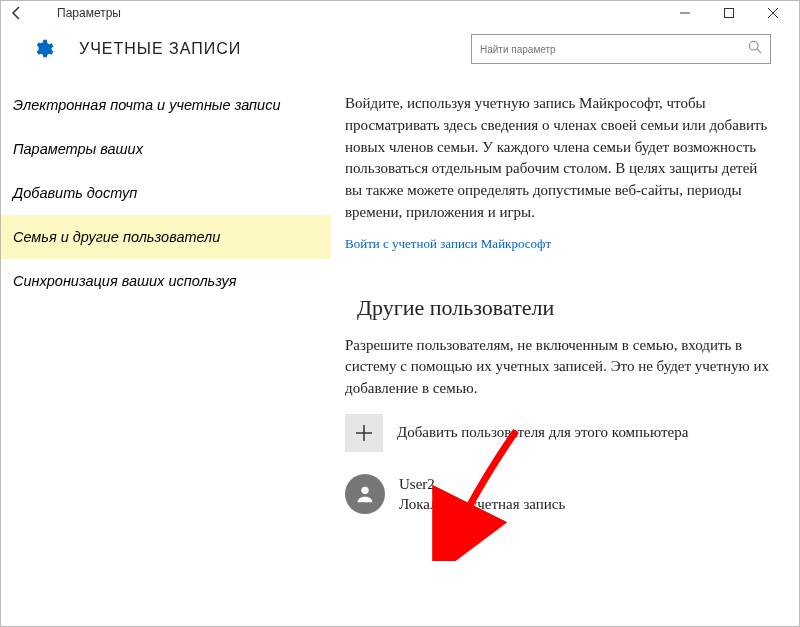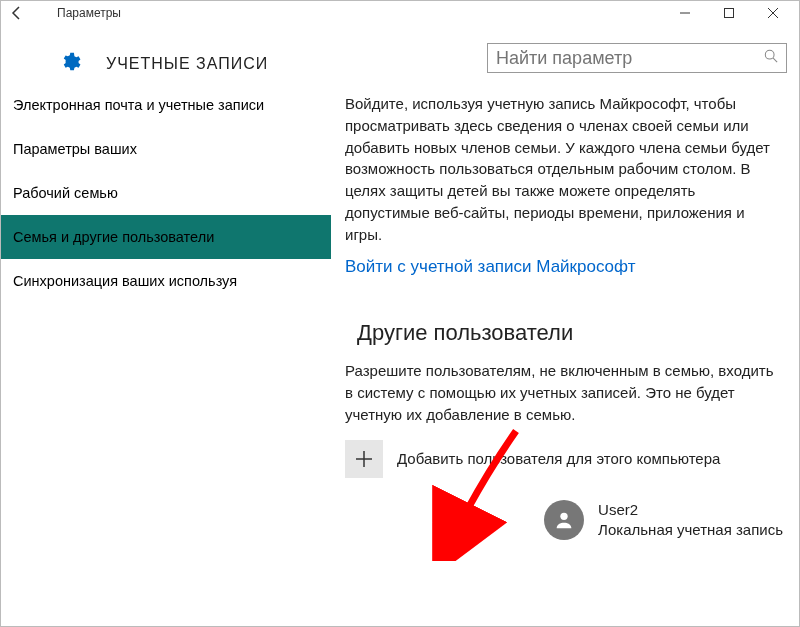--- a/index.html
+++ b/index.html
@@ -4,40 +4,40 @@
 <style>
   * { box-sizing: border-box; margin: 0; padding: 0; }
   html, body { width: 800px; height: 627px; font-family: "Segoe UI", Tahoma, sans-serif; background: #fff; overflow: hidden; }
   .window { width: 800px; height: 627px; border: 1px solid #bbb; display: flex; flex-direction: column; position: relative; }
   .title-bar { height: 24px; display: flex; align-items: center; padding: 0 4px; }
   .back-btn { width: 24px; display: flex; justify-content: center; align-items: center; font-size: 14px; cursor: pointer; }
   .title { margin-left: 28px; font-size: 12px; color: #333; }
   .window-controls { margin-left: auto; display: flex; }
   .wc { width: 44px; height: 24px; display: flex; justify-content: center; align-items: center; cursor: pointer; }
   .wc svg { width: 10px; height: 10px; }
-  .header-row { height: 48px; display: flex; align-items: flex-end; padding: 0 12px; margin-left: 43px; }
+  .header-row { height: 48px; display: flex; align-items: center; padding: 0 28px; }
   .gear { width: 28px; display: flex; justify-content: center; }
   .gear svg { fill: #006ac1; }
   .header-title { margin-left: 22px; font-size: 16px; letter-spacing: 1px; color: #222; }
   .search-wrap { margin-left: auto; }
   .search { width: 300px; height: 30px; border: 1px solid #999; background: #fff; display: flex; align-items: center; padding: 0 8px; }
-  .search input { flex: 1; border: none; outline: none; font-size: 18px; color: #555; background: transparent; }
+  .search input { flex: 1; border: none; outline: none; font-size: 10px; color: #555; background: transparent; }
   .search .sicon { color: #888; }
   .body { flex: 1; display: flex; min-height: 0; }
-  .sidebar { width: 330px; padding-top: 10px; }
+  .sidebar { width: 330px; padding-top: 10px; font-style: italic; }
   .side-item { height: 44px; padding: 0 12px; display: flex; align-items: center; font-size: 14.5px; cursor: pointer; }
-  .side-item.selected { background: #0f766e; color: #000; }
-  .main { flex: 1; padding: 20px 16px 0 14px; overflow-y: auto; color: #222; }
+  .side-item.selected { background: #fef9c3; color: #000; }
+  .main { flex: 1; padding: 20px 28px 0 14px; overflow-y: auto; color: #222; font-family: Liberation Serif, serif; }
   .para { font-size: 15px; line-height: 1.45; margin-bottom: 6px; }
-  .link { color: #0066cc; margin-top: 12px; margin-bottom: 43px; cursor: pointer; font-size: 17px; }
+  .link { color: #0066cc; margin-top: 12px; margin-bottom: 43px; cursor: pointer; font-size: 13px; }
   .h2 { font-size: 22px; font-weight: 400; margin: 28px 12px 14px; }
   .row-btn { display: flex; align-items: center; margin-top: 14px; cursor: pointer; }
   .sq { width: 38px; height: 38px; background: #e6e6e6; display: flex; justify-content: center; align-items: center; font-size: 22px; color: #333; }
   .row-label { margin-left: 14px; font-size: 15px; }
-  .user-row { display: flex; align-items: center; margin-top: 22px; cursor: pointer; justify-content: flex-end; }
+  .user-row { display: flex; align-items: center; margin-top: 22px; cursor: pointer; }
   .avatar { width: 40px; height: 40px; border-radius: 50%; background: #777; display: flex; justify-content: center; align-items: center; }
   .avatar svg { fill: #fff; }
   .user-text { margin-left: 14px; font-size: 15px; line-height: 1.35; }
   .arrow-overlay { position: absolute; pointer-events: none; }
 </style>
 </head>
 <body>
 
 <div class="window">
 
@@ -85,21 +85,21 @@
             </svg>
         </span>
       </div>
     </div>
   </div>
 
   <div class="body">
     <div class="sidebar" id="sidebar">
         <div class="side-item">Электронная почта и учетные записи</div>
         <div class="side-item">Параметры ваших</div>
-        <div class="side-item">Рабочий семью</div>
+        <div class="side-item">Добавить доступ</div>
         <div class="side-item selected">Семья и другие пользователи</div>
         <div class="side-item">Синхронизация ваших используя</div>
       </div>
 
     <div class="main">
       <div class="para">Войдите, используя учетную запись Майкрософт, чтобы просматривать здесь сведения о членах своей семьи или добавить новых членов семьи. У каждого члена семьи будет возможность пользоваться отдельным рабочим столом. В целях защиты детей вы также можете определять допустимые веб-сайты, периоды времени, приложения и игры.</div>
       <div class="link">Войти с учетной записи Майкрософт</div>
 
       <div class="h2">Другие пользователи</div>
       <div class="para">Разрешите пользователям, не включенным в семью, входить в систему с помощью их учетных записей. Это не будет учетную их добавление в семью.</div>

